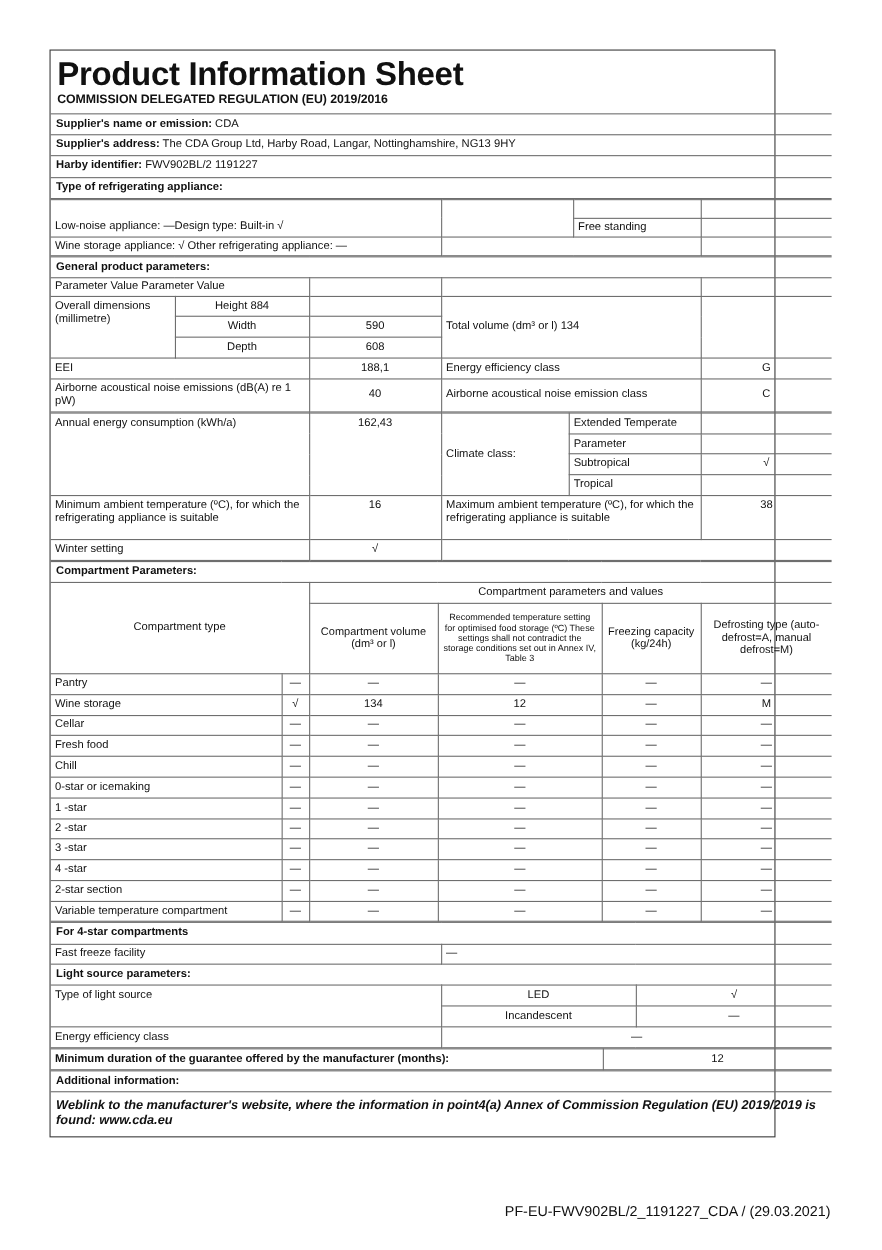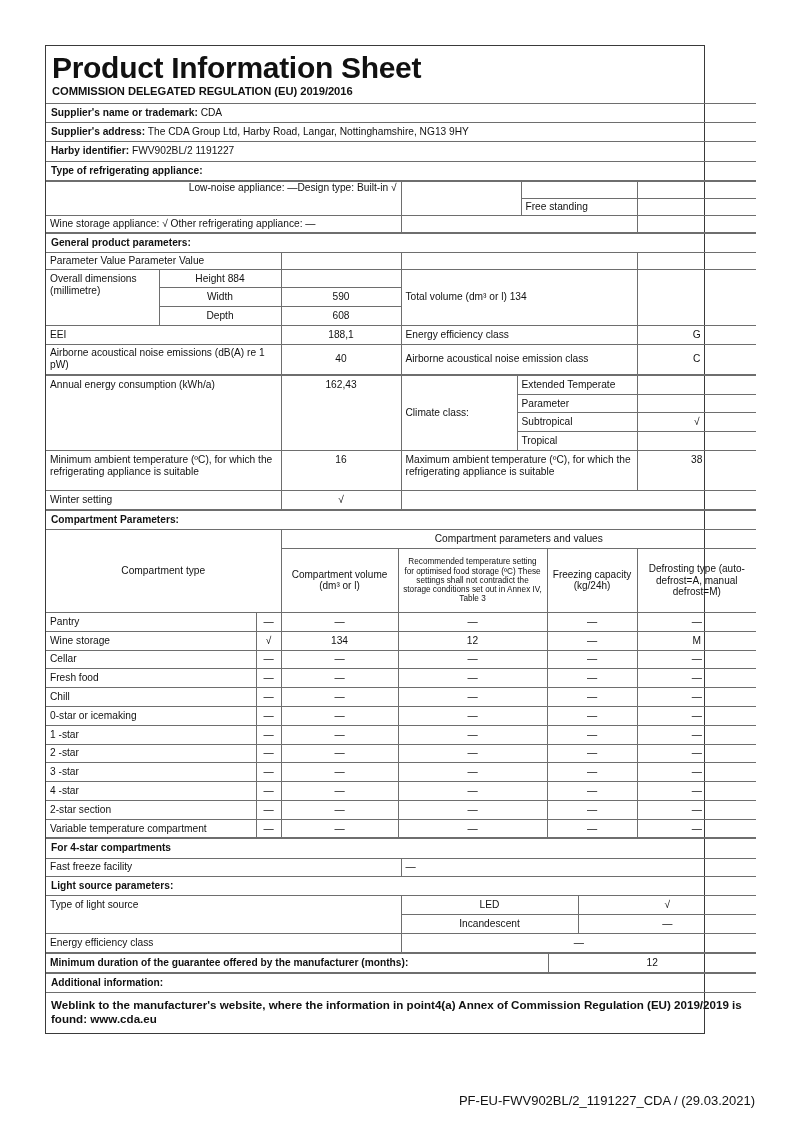--- a/index.html
+++ b/index.html
@@ -62,21 +62,21 @@
         </colgroup>
       <tbody>
           <tr>
         <td class="titlecell" style="border-top:none;border-left:none;border-right:none;">
           <div class="title">Product Information Sheet</div>
           <div class="subtitle">COMMISSION DELEGATED REGULATION (EU) 2019/2016</div>
         </td>
       </tr>
       <tr>
         <td style="border-left:none;border-right:none;padding:3px 5px;">
-          <span class="b">Supplier's name or trademark:</span>
+          <span class="b">Supplier's name or emission:</span>
           <span>CDA</span>
         </td>
       </tr>
       <tr>
         <td style="border-left:none;border-right:none;padding:3px 5px;">
           <span class="b">Supplier's address:</span>
           <span>The CDA Group Ltd, Harby Road, Langar, Nottinghamshire, NG13 9HY</span>
         </td>
       </tr>
       <tr>
@@ -93,21 +93,21 @@
 
     <table>
       <colgroup>
         <col style="width:355px">
           <col style="width:120px">
           <col style="width:116px">
           <col style="width:119px">
       </colgroup>
       <tbody>
           <tr>
-        <td rowspan="2" class="l" style="border-left:none;vertical-align:top;padding-top:0;text-align:right;">Low-noise appliance: —Design type: Built-in √</td>
+        <td rowspan="2" class="l" style="border-left:none;vertical-align:top;padding-top:18px;">Low-noise appliance: —Design type: Built-in √</td>
         <td rowspan="2"></td>
         <td>&nbsp;</td>
         <td style="border-right:none;"></td>
       </tr>
       <tr>
         <td class="l">Free standing</td>
         <td style="border-right:none;"></td>
       </tr>
       <tr>
         <td class="l" style="border-left:none;">Wine storage appliance: √ Other refrigerating appliance: —</td>
@@ -380,21 +380,21 @@
 
     <table>
       <colgroup>
           <col style="width:710px">
         </colgroup>
       <tbody>
           <tr class="sec">
         <td style="border-left:none;border-right:none;padding:3px 5px;">Additional information:</td>
       </tr>
       <tr>
-        <td class="weblink" style="border-left:none;border-right:none;border-bottom:none;">Weblink to the manufacturer's website, where the information in point4(a) Annex of Commission Regulation (EU) 2019/2019 is found: www.cda.eu</td>
+        <td class="weblink" style="border-left:none;border-right:none;border-bottom:none;font-style:italic;">Weblink to the manufacturer's website, where the information in point4(a) Annex of Commission Regulation (EU) 2019/2019 is found: www.cda.eu</td>
       </tr>
     </tbody>
       </table>
 
   </div>
 
   <div class="footer">PF-EU-FWV902BL/2_1191227_CDA / (29.03.2021)</div>
 
 </div>
 

